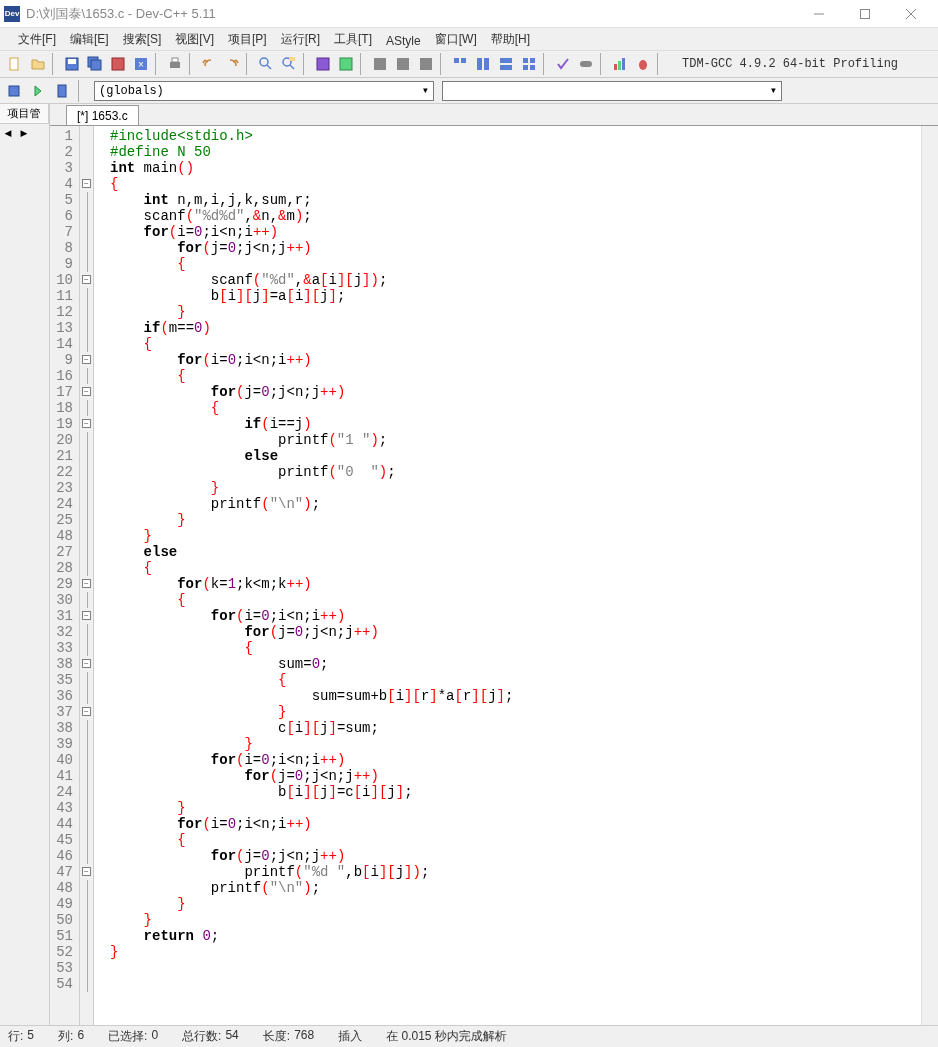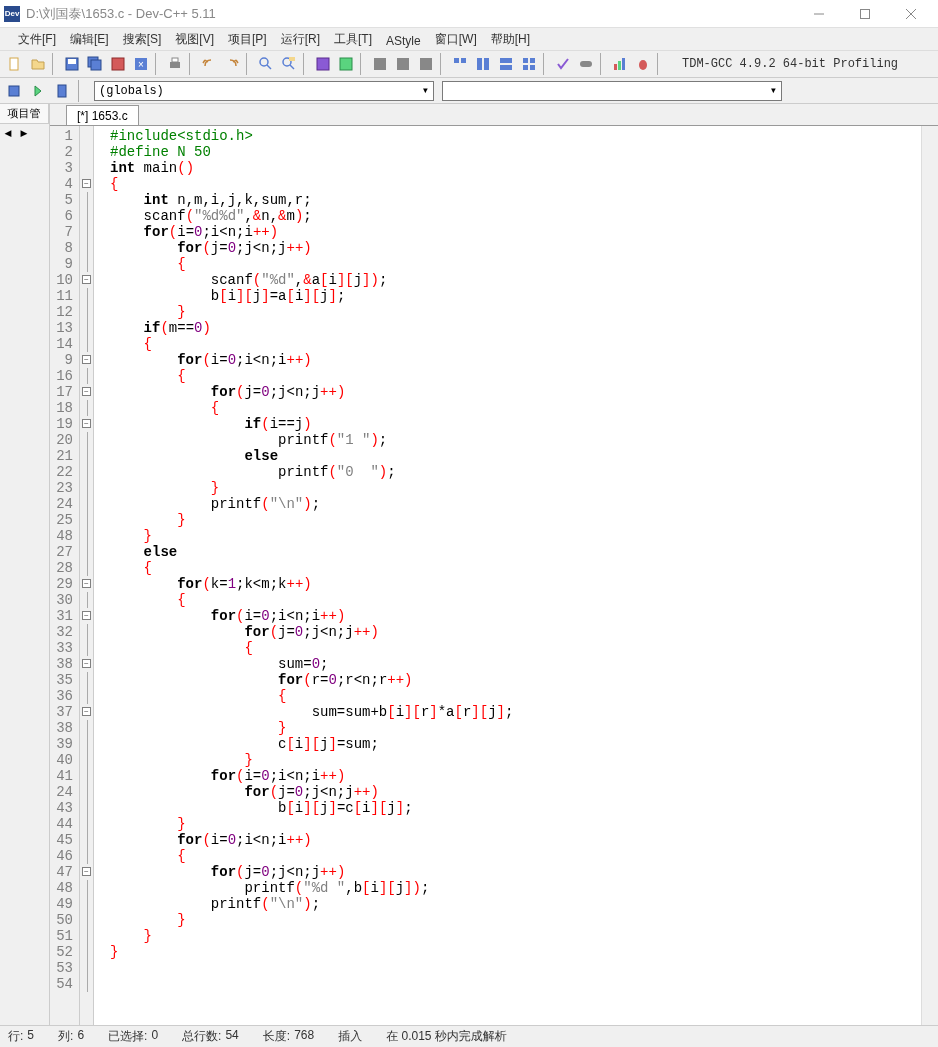--- a/index.html
+++ b/index.html
@@ -426,37 +426,37 @@
             <div class="code-line">        <span class="br">}</span></div>
             <div class="code-line">    <span class="br">}</span></div>
             <div class="code-line">    <span class="kw">else</span></div>
             <div class="code-line">    <span class="br">{</span></div>
             <div class="code-line">        <span class="kw">for</span><span class="br">(</span>k=<span class="nm">1</span>;k&lt;m;k<span class="br">++)</span></div>
             <div class="code-line">        <span class="br">{</span></div>
             <div class="code-line">            <span class="kw">for</span><span class="br">(</span>i=<span class="nm">0</span>;i&lt;n;i<span class="br">++)</span></div>
             <div class="code-line">                <span class="kw">for</span><span class="br">(</span>j=<span class="nm">0</span>;j&lt;n;j<span class="br">++)</span></div>
             <div class="code-line">                <span class="br">{</span></div>
             <div class="code-line">                    sum=<span class="nm">0</span>;</div>
-            <div class="code-line">                    <span class="kw">for</span><span class="br">(</span>r=<span class="nm">0</span>;r&lt;n;r<span class="br">++)</span></div>
             <div class="code-line">                    <span class="br">{</span></div>
             <div class="code-line">                        sum=sum+b<span class="br">[</span>i<span class="br">][</span>r<span class="br">]</span>*a<span class="br">[</span>r<span class="br">][</span>j<span class="br">]</span>;</div>
             <div class="code-line">                    <span class="br">}</span></div>
             <div class="code-line">                    c<span class="br">[</span>i<span class="br">][</span>j<span class="br">]</span>=sum;</div>
             <div class="code-line">                <span class="br">}</span></div>
             <div class="code-line">            <span class="kw">for</span><span class="br">(</span>i=<span class="nm">0</span>;i&lt;n;i<span class="br">++)</span></div>
             <div class="code-line">                <span class="kw">for</span><span class="br">(</span>j=<span class="nm">0</span>;j&lt;n;j<span class="br">++)</span></div>
             <div class="code-line">                    b<span class="br">[</span>i<span class="br">][</span>j<span class="br">]</span>=c<span class="br">[</span>i<span class="br">][</span>j<span class="br">]</span>;</div>
             <div class="code-line">        <span class="br">}</span></div>
             <div class="code-line">        <span class="kw">for</span><span class="br">(</span>i=<span class="nm">0</span>;i&lt;n;i<span class="br">++)</span></div>
             <div class="code-line">        <span class="br">{</span></div>
             <div class="code-line">            <span class="kw">for</span><span class="br">(</span>j=<span class="nm">0</span>;j&lt;n;j<span class="br">++)</span></div>
             <div class="code-line">                printf<span class="br">(</span><span class="st">"%d "</span>,b<span class="br">[</span>i<span class="br">][</span>j<span class="br">])</span>;</div>
             <div class="code-line">            printf<span class="br">(</span><span class="st">"\n"</span><span class="br">)</span>;</div>
             <div class="code-line">        <span class="br">}</span></div>
             <div class="code-line">    <span class="br">}</span></div>
+            <div class="code-line">    <span class="kw">return</span> <span class="nm">0</span>;</div>
             <div class="code-line"><span class="br">}</span></div>
           </div>
         <div class="scrollbar-v"></div>
       </div>
     </div>
   </div>
 
   <div class="statusbar">
     <span class="status-item">
         <span>行:</span> 

